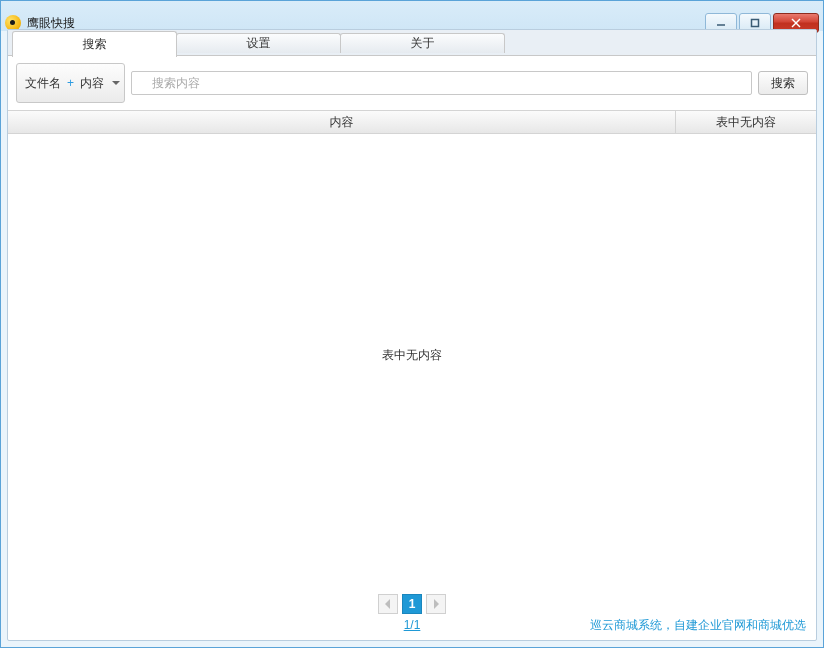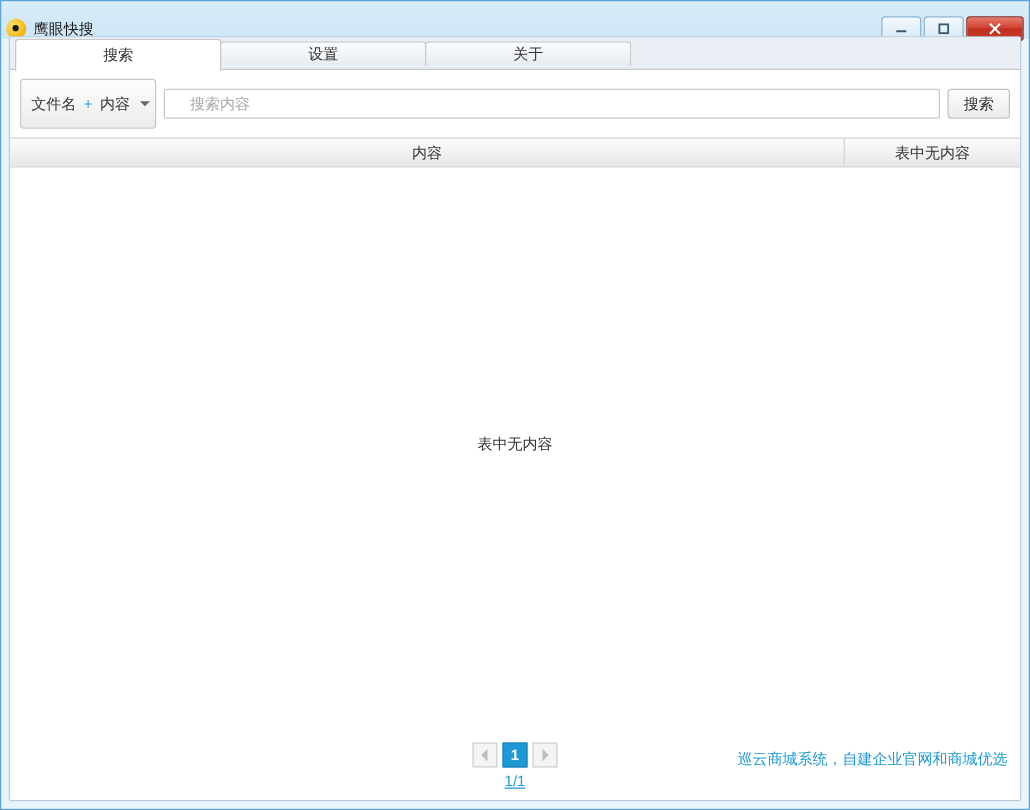--- a/index.html
+++ b/index.html
@@ -202,21 +202,21 @@
 .page-of {
   text-align: center;
   color: #1f99d6;
   font-size: 12px;
   margin-top: 4px;
   text-decoration: underline;
 }
 .footer-link {
   position: absolute;
   right: 10px;
-  bottom: 24px;
+  bottom: 6px;
   color: #1f99d6;
   font-size: 12px;
   cursor: pointer;
 }
 </style>
 </head>
 <body>
 
 <div class="window">
   <div class="titlebar">

